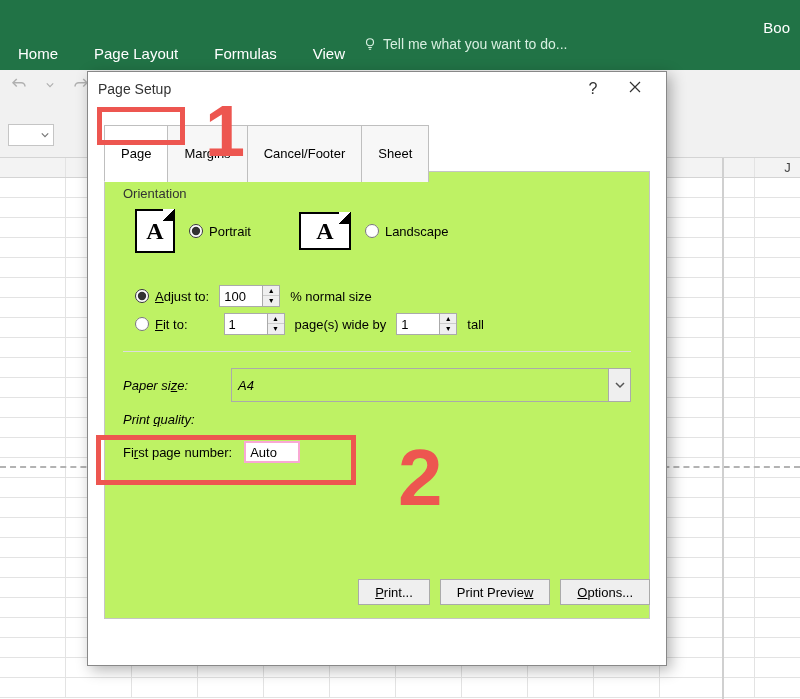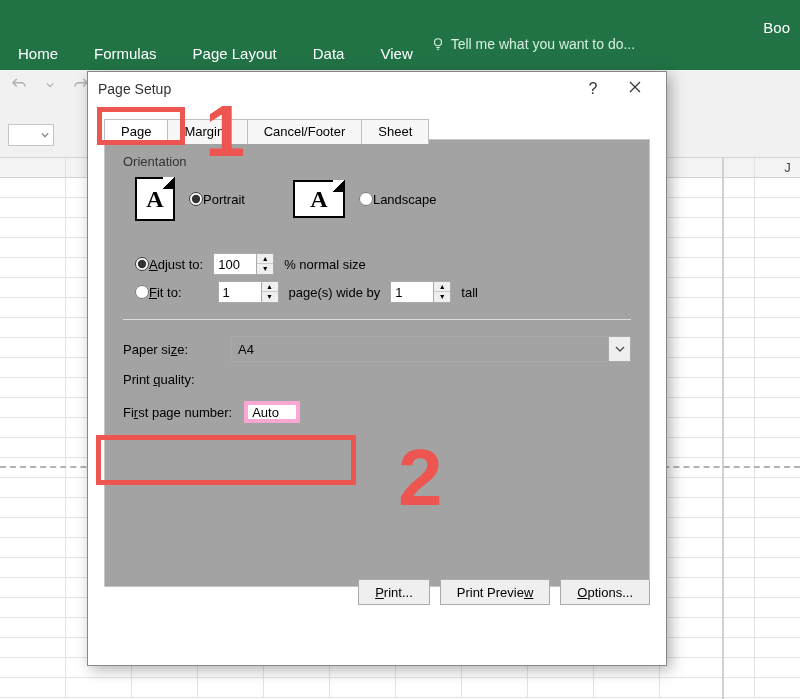--- a/index.html
+++ b/index.html
@@ -30,72 +30,71 @@
 
   
   .dialog { position:absolute; left:87px; top:71px; width:580px; height:595px; background:#fff; border:1px solid #888; box-shadow: 4px 4px 14px rgba(0,0,0,0.3); }
   .dlg-title { height:34px; display:flex; align-items:center; padding:0 10px; font-size:14px; color:#333; }
   .dlg-title .spacer { flex:1; }
   .dlg-title .help, .dlg-title .close { width:42px; text-align:center; font-size:16px; color:#333; }
   .dlg-title .close svg { stroke:#333; }
 
   .dlg-body { position:absolute; left:16px; right:16px; top:42px; bottom:58px; }
   .tabs { display:flex; }
-  .tab { border:1px solid #bfbfbf; border-bottom:none; padding:4px 16px; font-size:13px; background:#f7f7f7; margin-right:-1px; position:relative; top:5px; }
+  .tab { border:1px solid #bfbfbf; border-bottom:none; padding:20px 16px; font-size:13px; background:#f7f7f7; margin-right:-1px; position:relative; top:11px; }
   .tab.active { background:#fff; border-bottom:1px solid #fff; }
-  .tab-panel { border:1px solid #c5c5c5; padding:14px 18px 20px 18px; height:448px; background:#a3a3a3; }
+  .tab-panel { border:1px solid #c5c5c5; padding:14px 18px 20px 18px; height:448px; background:#bef264; }
 
   .section-title { font-size:13px; color:#333; margin-bottom:8px; }
   .orientation-row { display:flex; align-items:center; gap:14px; margin-left:12px; }
   .page-icon { width:40px; height:44px; border:2px solid #000; position:relative; background:#fff; display:flex; align-items:center; justify-content:center; }
   .page-icon.landscape { width:52px; height:38px; }
   .page-icon .dogear { position:absolute; right:-2px; top:-2px; width:12px; height:12px; background:linear-gradient(135deg, #fff 49%, #000 50%); }
   .page-icon .A { font-family:"Times New Roman", serif; font-weight:bold; font-size:24px; }
-  .radio { display:flex; align-items:center; font-size:13px; }
+  .radio { display:flex; align-items:center; gap:6px; font-size:13px; }
   input[type=radio] { width:14px; height:14px; accent-color:#333; }
 
   hr.sep { border:none; border-top:1px solid #ddd; margin:16px 0; }
 
   .scaling .row { display:flex; align-items:center; gap:10px; margin:6px 0 6px 12px; font-size:13px; }
   .spin { display:flex; align-items:center; }
   .spin input { width:44px; height:22px; border:1px solid #aaa; padding:0 4px; font-size:13px; }
   .spin .btns { display:flex; flex-direction:column; border:1px solid #aaa; border-left:none; }
   .spin .btns div { width:16px; height:10px; display:flex; align-items:center; justify-content:center; font-size:7px; background:#efefef; line-height:10px; }
   .spin .btns div:first-child { border-bottom:1px solid #ccc; }
 
-  .form-row { display:flex; align-items:center; font-size:13px; margin:10px 0; }
+  .form-row { display:flex; align-items:center; font-size:13px; margin:10px 0;font-style:italic; }
   .form-row .lbl { width:110px; }
-  .select { flex:0 0 400px; height:26px; border:1px solid #aaa; display:flex; align-items:center; padding:8px 6px; position:relative; }
+  .select { flex:0 0 400px; height:26px; border:1px solid #aaa; display:flex; align-items:center; padding:16px 6px; position:relative; }
   .select .dd-btn { position:absolute; right:0; top:0; bottom:0; width:22px; border-left:1px solid #aaa; background:#efefef; display:flex; align-items:center; justify-content:center; }
   .select .dd-btn svg { color:#555; }
 
   .fpn-row { display:flex; align-items:center; gap:12px; font-size:13px; margin-top:14px; }
-  .fpn-input { width:56px; height:22px; border:4px solid #f9a8d4; padding:0 4px; font-size:13px; }
+  .fpn-input { width:56px; height:22px; border:2px solid #f9a8d4; padding:0 4px; font-size:13px; }
 
   .action-row { position:absolute; left:16px; right:16px; bottom:60px; display:flex; justify-content:flex-end; gap:10px; }
   .btn { height:26px; padding:0 16px; border:1px solid #aaa; background:#efefef; font-size:13px; display:flex; align-items:center; }
 
   .dlg-footer { position:absolute; left:0; right:0; bottom:0; height:46px; border-top:1px solid #ddd; display:flex; align-items:center; justify-content:flex-end; gap:12px; padding:0 16px; background:#fafafa; }
   .btn.primary { border:2px solid #2e75c8; background:#fff; padding:0 30px; }
 
   
   .anno { position:absolute; border:5px solid #ed5650; pointer-events:none; }
   .anno-num { position:absolute; font-family:"Arial Black", Arial; font-weight:900; color:#ed5650; pointer-events:none; }
 </style>
 </head>
 <body>
 
 <div class="titlebar">
   <span>Boo</span>
 </div>
 <div class="ribbon-tabs">
   <div class="rtab">Home</div>
+  <div class="rtab">Page Layout</div>
   <div class="rtab">Formulas</div>
-  <div class="rtab">Page Layout</div>
-  <div class="rtab">Data</div>
   <div class="rtab">View</div>
   <div class="tellme">
     <svg width="14" height="14" viewBox="0 0 24 24" fill="none" stroke="currentColor" stroke-width="2">
         <circle cx="12" cy="9" r="6"></circle>
         <path d="M9 18h6M10 21h4"></path>
       </svg>
     <span>Tell me what you want to do...</span>
   </div>
 </div>
 <div class="qat-area">

